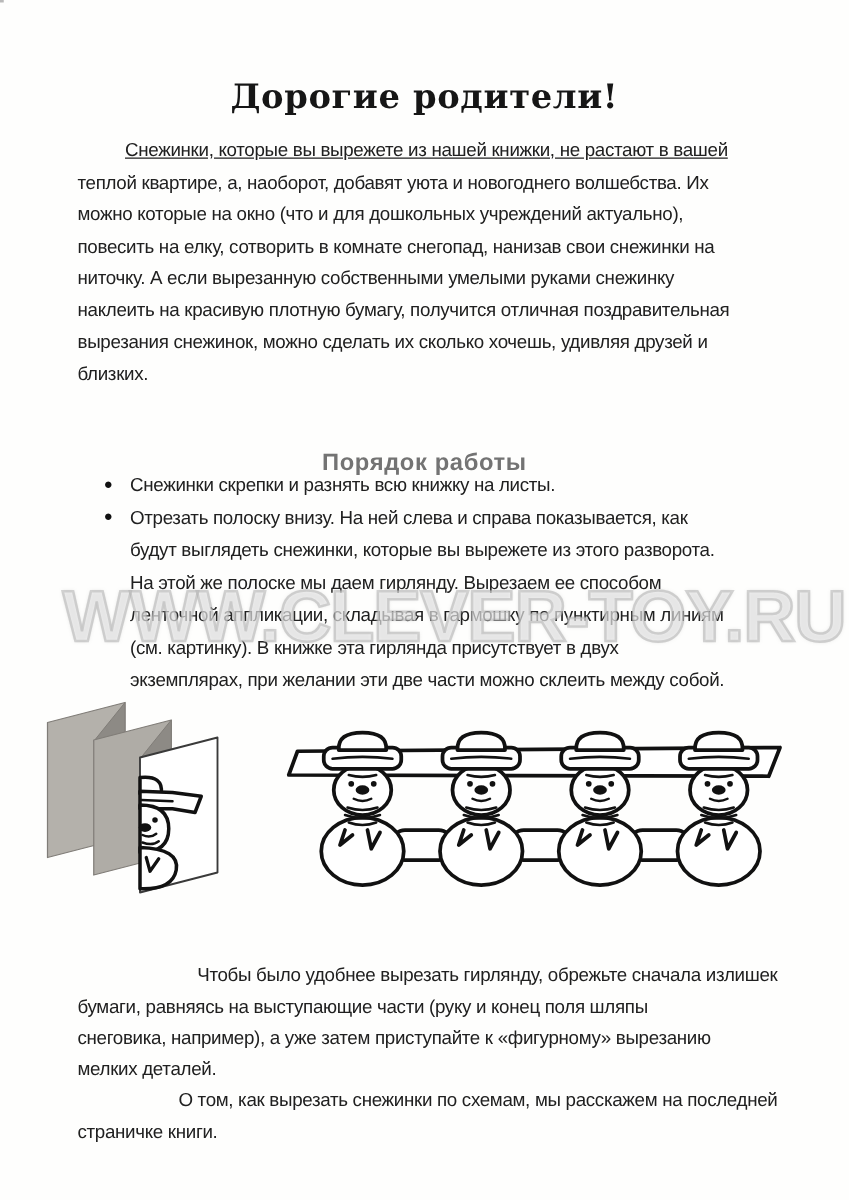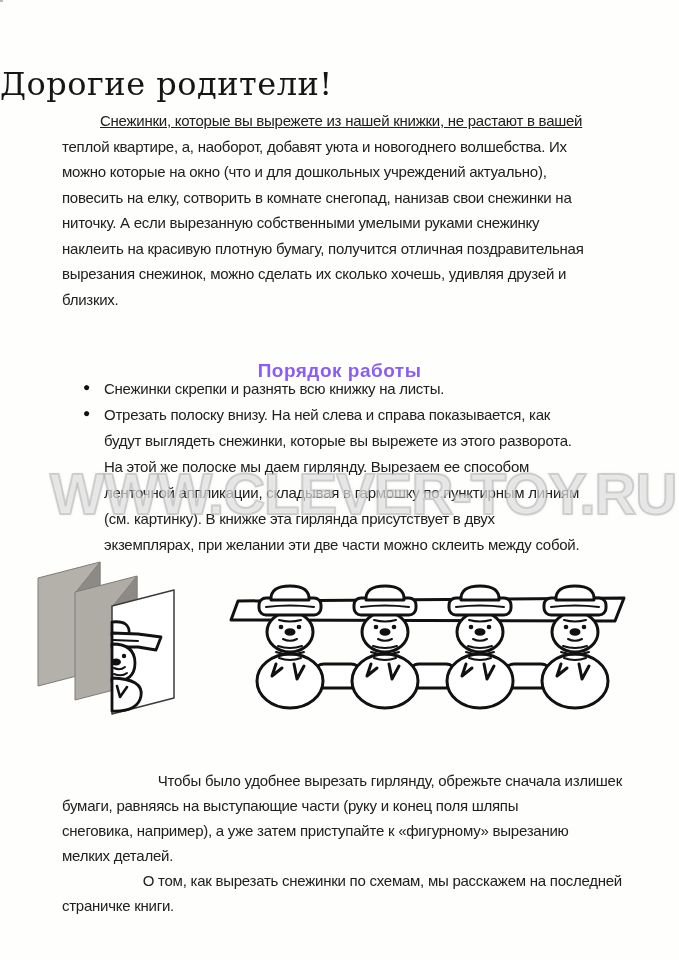--- a/index.html
+++ b/index.html
@@ -1,31 +1,31 @@
 <!DOCTYPE html>
 <html><head>
 <meta charset="utf-8">
 <style>
   html,body{margin:0;padding:0;}
   .page{
     position:relative;width:679px;height:960px;background:#fefefd;
     overflow:hidden;font-family:"Liberation Sans",sans-serif;color:#1e1e1e;
   }
   .title{
-    position:absolute;top:44px;left:0;width:679px;
-    font-family:"DejaVu Serif",serif;font-weight:400;font-size:32px;
+    position:absolute;top:44px;left:0;width:679px;text-align:center;
+    font-family:"DejaVu Serif",serif;font-weight:700;font-size:27px;
     letter-spacing:.5px;color:#161616;
   }
   .bodytext{font-size:15px;letter-spacing:-0.25px;color:#202020;}
   .line{white-space:nowrap;}
   .intro{position:absolute;top:108px;left:62px;width:560px;line-height:25.5px;}
   .intro .line:first-child{text-indent:38px;text-decoration:underline;}
   .heading{
     position:absolute;top:344px;left:0;width:679px;text-align:center;
-    font-weight:700;font-size:19px;letter-spacing:.5px;color:#8b5cf6;
+    font-weight:700;font-size:19px;letter-spacing:.5px;color:#737373;
   }
   .steps{position:absolute;top:376px;left:82px;width:545px;line-height:26px;
     list-style:none;margin:0;padding:0;}
   .steps li{position:relative;padding-left:22px;}
   .bullet{
     position:absolute;left:1px;top:5px;font-size:12px;color:#111;line-height:1;
   }
   .outro{position:absolute;left:62px;width:560px;line-height:25px;}
   .outro.p1{top:768px;}
   .outro.p2{top:868px;}

